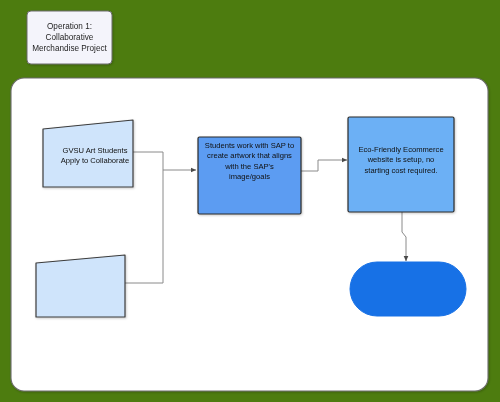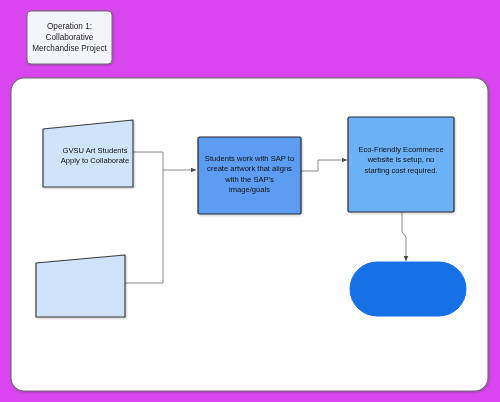--- a/index.html
+++ b/index.html
@@ -7,21 +7,21 @@
     padding: 0;
     background: #ffffff;
   }
   body {
     font-family: "Liberation Sans", sans-serif;
   }
   #canvas {
     position: relative;
     width: 500px;
     height: 402px;
-    background: #d946ef;
+    background: #4d7c0f;
     overflow: hidden;
   }
   svg.layer {
     position: absolute;
     left: 0;
     top: 0;
     width: 500px;
     height: 402px;
     overflow: visible;
   }
@@ -98,21 +98,21 @@
   </svg>
 
   <div class="node-label lbl-title" style="left:27px; top:11px; width:85px; height:53px;">Operation 1:
 Collaborative
 Merchandise Project</div>
 
   <div class="node-label lbl-proc" style="left:45px; top:126px; width:86px; height:60px;padding-left:7px;">GVSU Art Students
 Apply to Collaborate</div>
 
 
-  <div class="node-label lbl-proc" style="left:199px; top:137px; width:101px; height:75px;">Students work with SAP to
+  <div class="node-label lbl-proc" style="left:199px; top:124px; width:101px; height:75px;">Students work with SAP to
 create artwork that aligns
 with the SAP's
 image/goals</div>
 
   <div class="node-label lbl-proc" style="left:349px; top:118px; width:104px; height:85px;">Eco-Friendly Ecommerce
 website is setup, no
 starting cost required.</div>
 
 
 </div>

